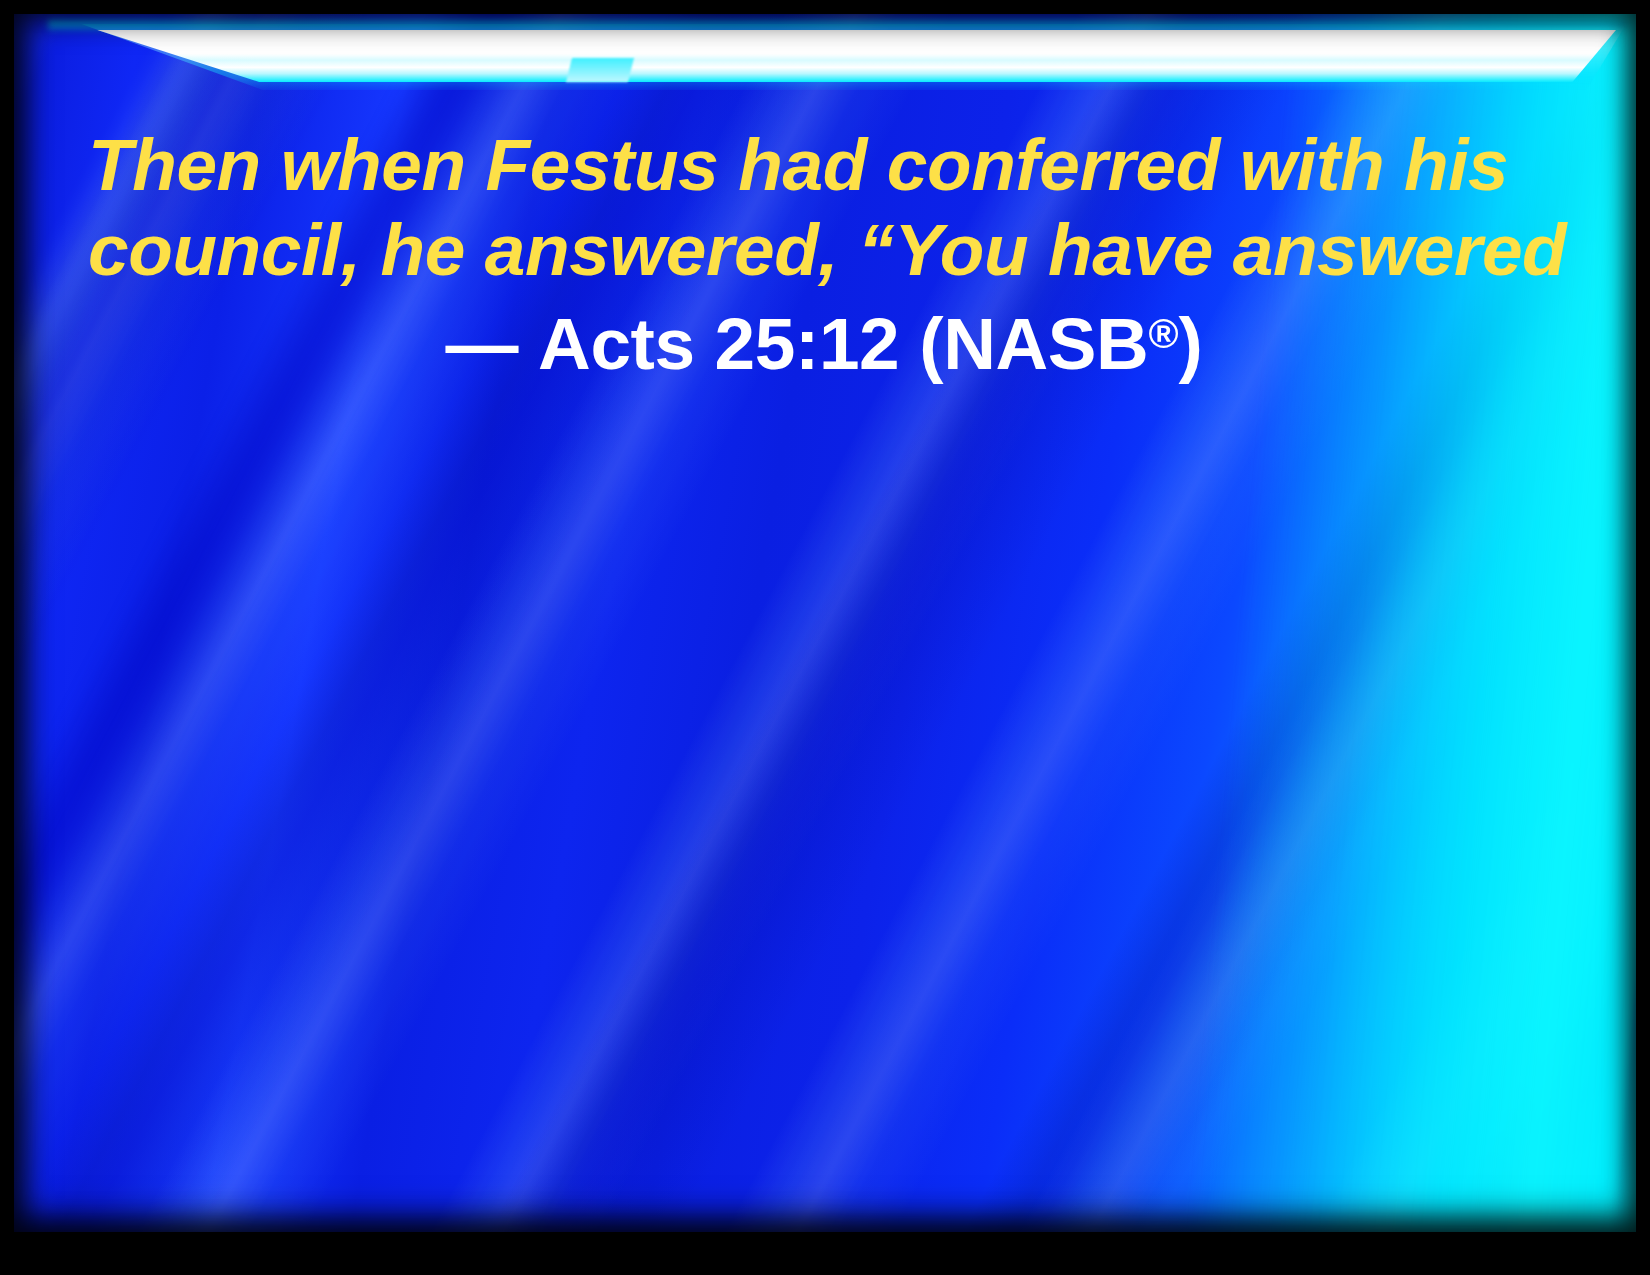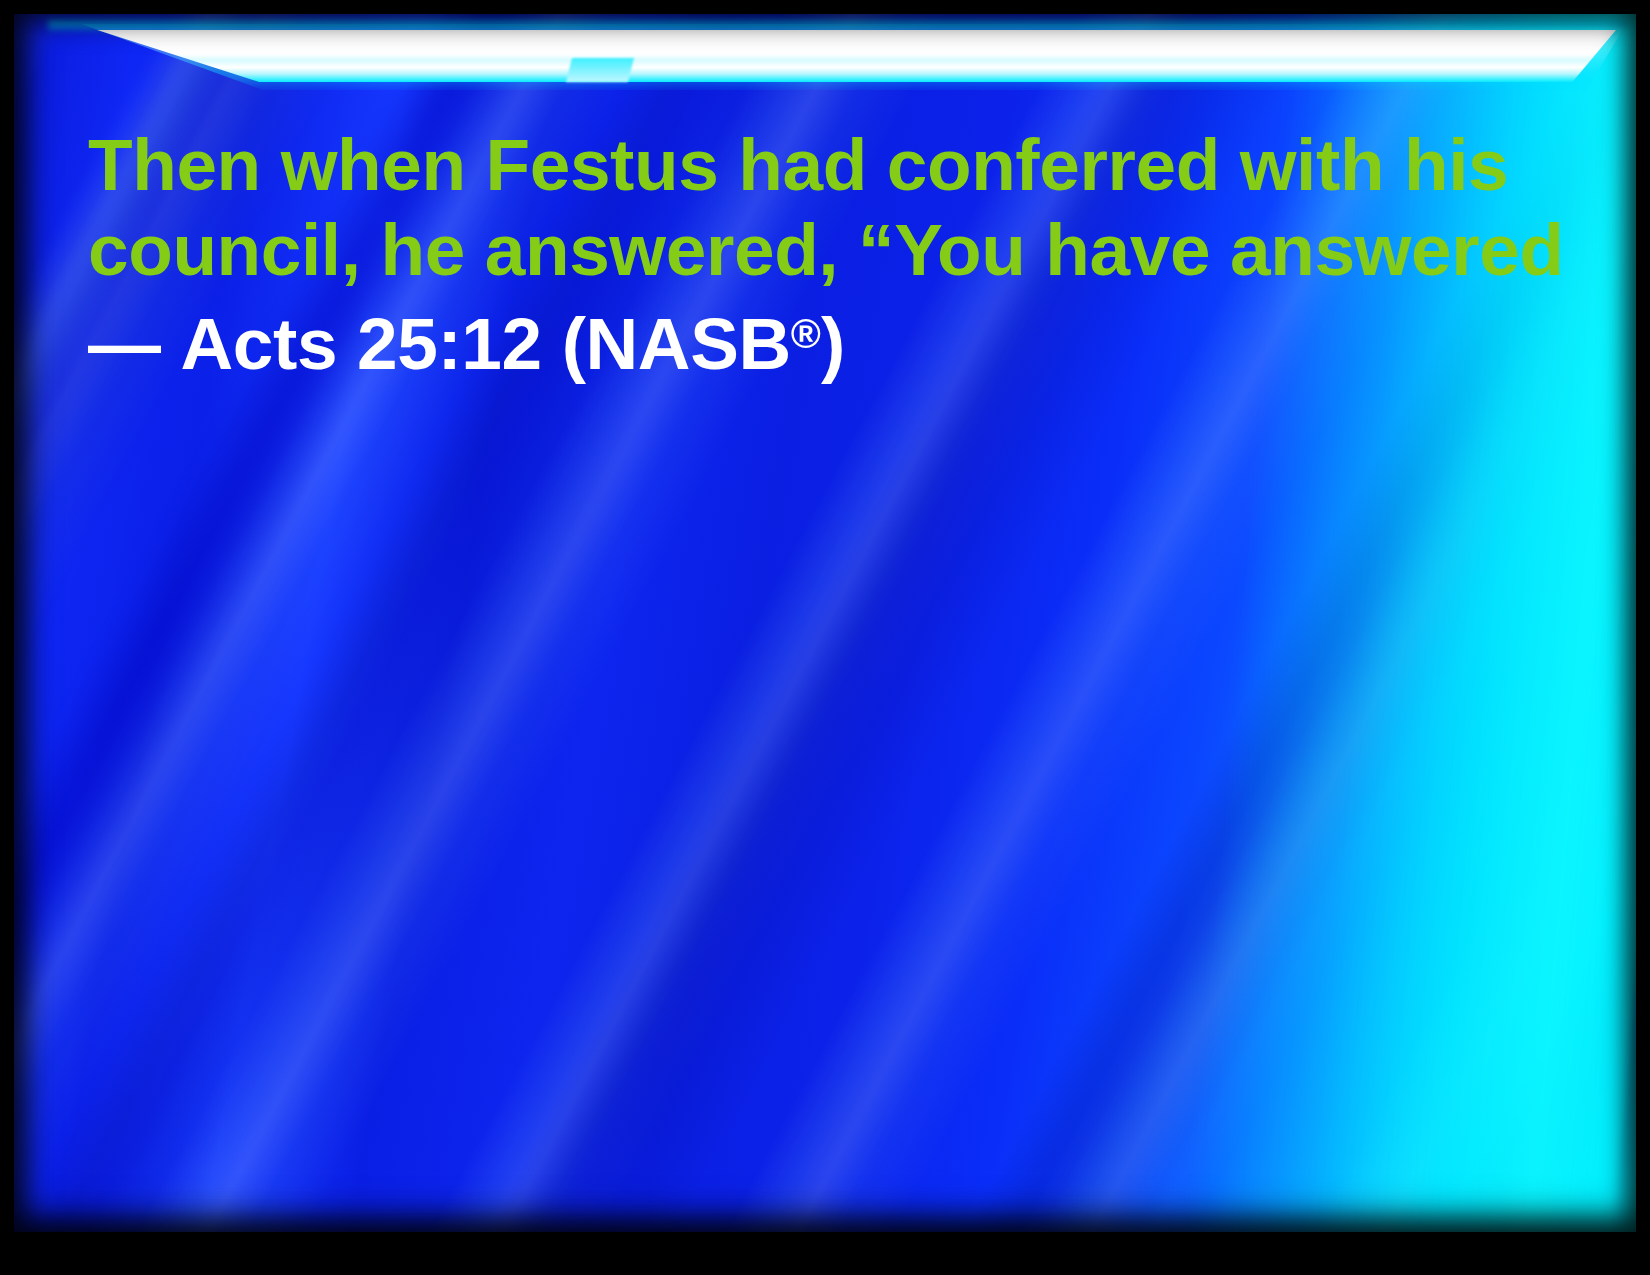--- a/index.html
+++ b/index.html
@@ -216,36 +216,37 @@
 
   
   .verse-block {
     position: absolute;
     left: 74px;
     top: 108px;
     width: 1480px;
     z-index: 6;
   }
   .verse-line {
-    color: #84cc16;
+    color: #fde047;
     font-family: "Liberation Sans", sans-serif;
     font-weight: bold;
     font-size: 73px;
     line-height: 85px;
     letter-spacing: -0.4px;
     white-space: nowrap;
+    font-style: italic;
   }
   .attrib-line {
     color: #ffffff;
     font-family: "Liberation Sans", sans-serif;
     font-weight: bold;
     font-size: 73px;
     line-height: 85px;
     letter-spacing: -0.4px;
-    text-align: left;
+    text-align: center;
     padding-right: 8px;
     white-space: nowrap;
   }
   .reg {
     font-size: 0.56em;
     vertical-align: 0.52em;
     letter-spacing: 0;
   }
 </style>
 </head>

